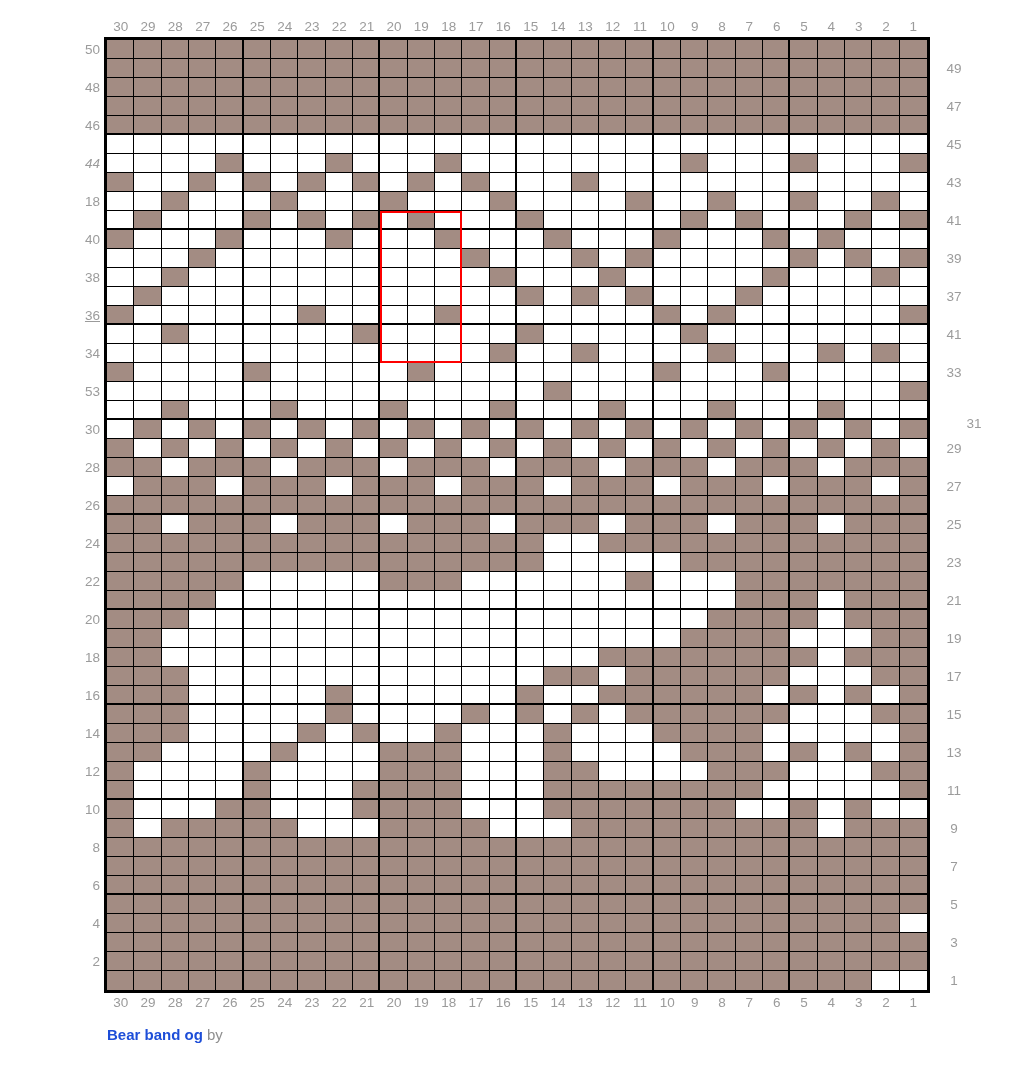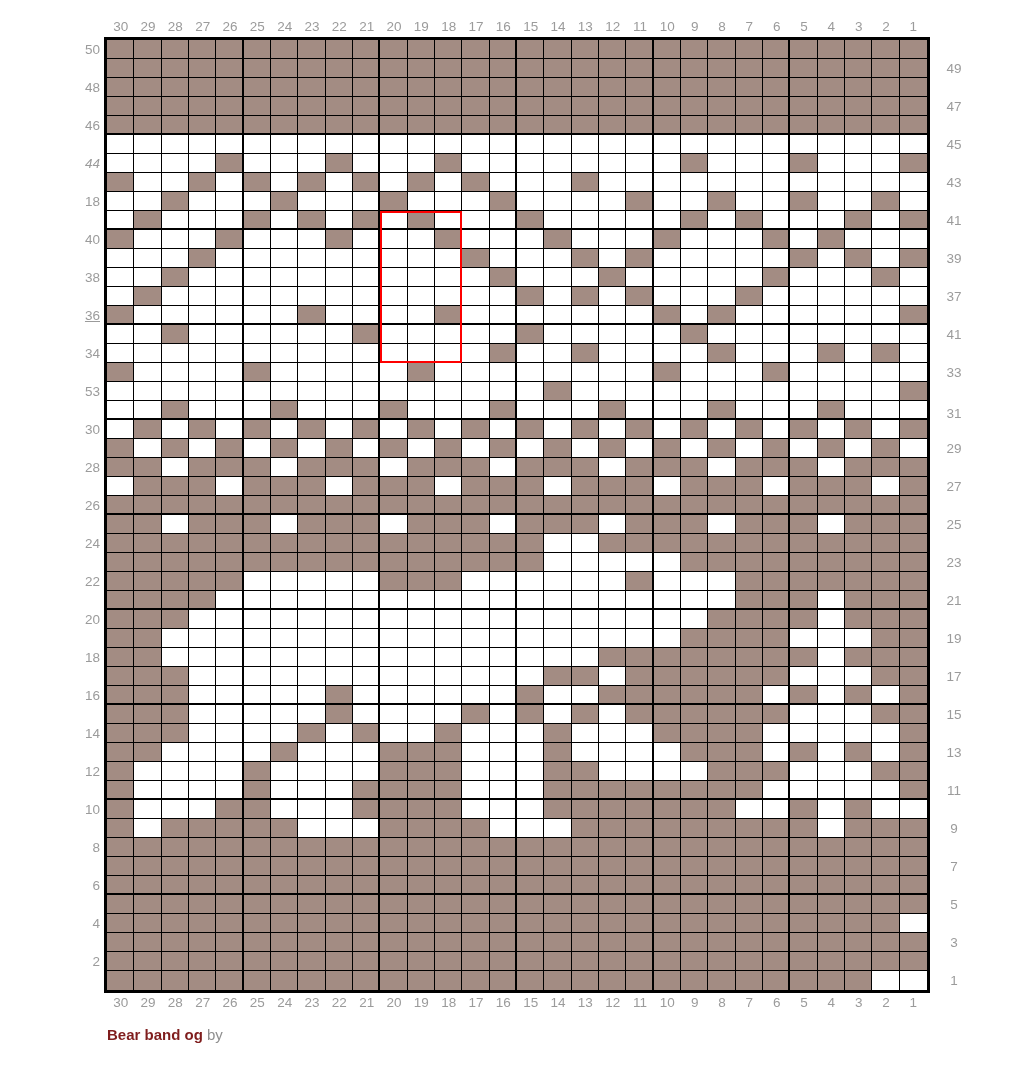--- a/index.html
+++ b/index.html
@@ -47,21 +47,21 @@
     position:absolute;height:19px;line-height:19px;width:100%;
   }
   .axis-left span{text-align:right;padding-right:0;}
   .axis-right span{text-align:center;padding-left:2px;}
   .selection-rect{
     position:absolute;border:2px solid #fe0000;background:transparent;z-index:5;
     box-sizing:border-box;
   }
   .footer{position:absolute;left:107px;top:1026px;width:800px;}
   .footer .line1{font-size:15px;color:#8f8f8f;margin-bottom:8px;}
-  .footer .line1 b{color:#7f1d1d;font-weight:bold;}
+  .footer .line1 b{color:#1d4ed8;font-weight:bold;}
   .footer .line2{font-size:13.5px;color:#b3b3b3;}
   .footer .line2 b{color:#2e2e2e;font-weight:bold;cursor:pointer;}
 </style>
 </head>
 <body>
 
 <div class="chart-area">
   <div class="axis axis-top">
       <span>30</span>
       <span>29</span>
@@ -156,21 +156,21 @@
   <div class="axis axis-right">
       <span style="top: 19px;">49</span>
       <span style="top: 57px;">47</span>
       <span style="top: 95px;">45</span>
       <span style="top: 133px;">43</span>
       <span style="top: 171px;">41</span>
       <span style="top: 209px;">39</span>
       <span style="top: 247px;">37</span>
       <span style="top: 285px;">41</span>
       <span style="top: 323px;">33</span>
-      <span style="top: 364px;">31</span>
+      <span style="top: 374px; margin-left: 20px;">31</span>
       <span style="top: 399px;">29</span>
       <span style="top: 437px;">27</span>
       <span style="top: 475px;">25</span>
       <span style="top: 513px;">23</span>
       <span style="top: 551px;">21</span>
       <span style="top: 589px;">19</span>
       <span style="top: 627px;">17</span>
       <span style="top: 665px;">15</span>
       <span style="top: 703px;">13</span>
       <span style="top: 741px;">11</span>

